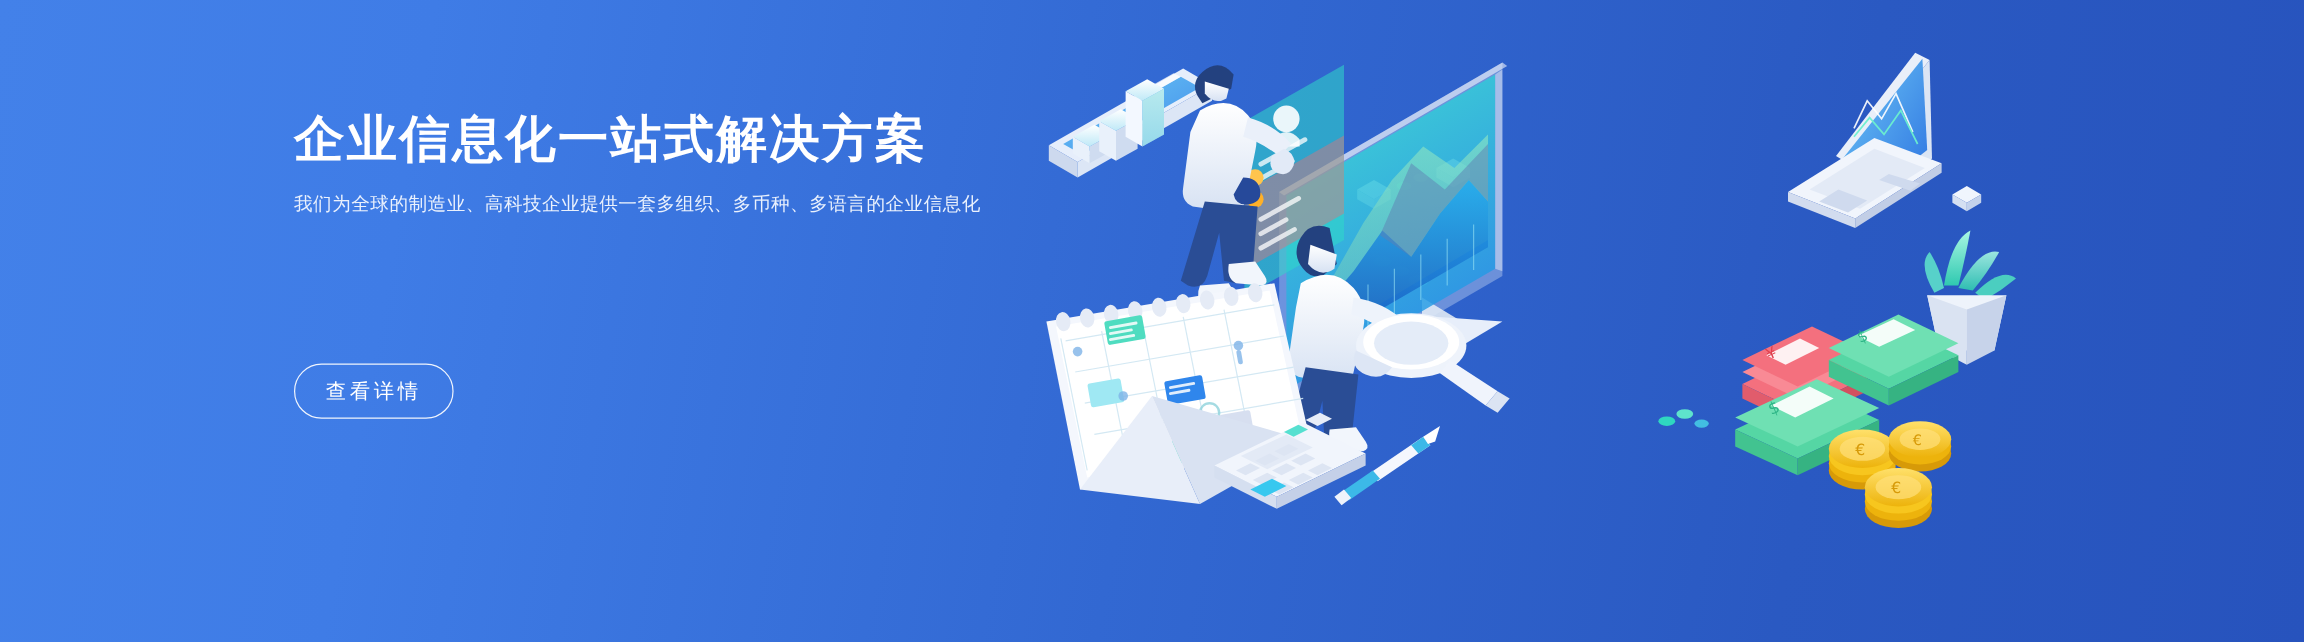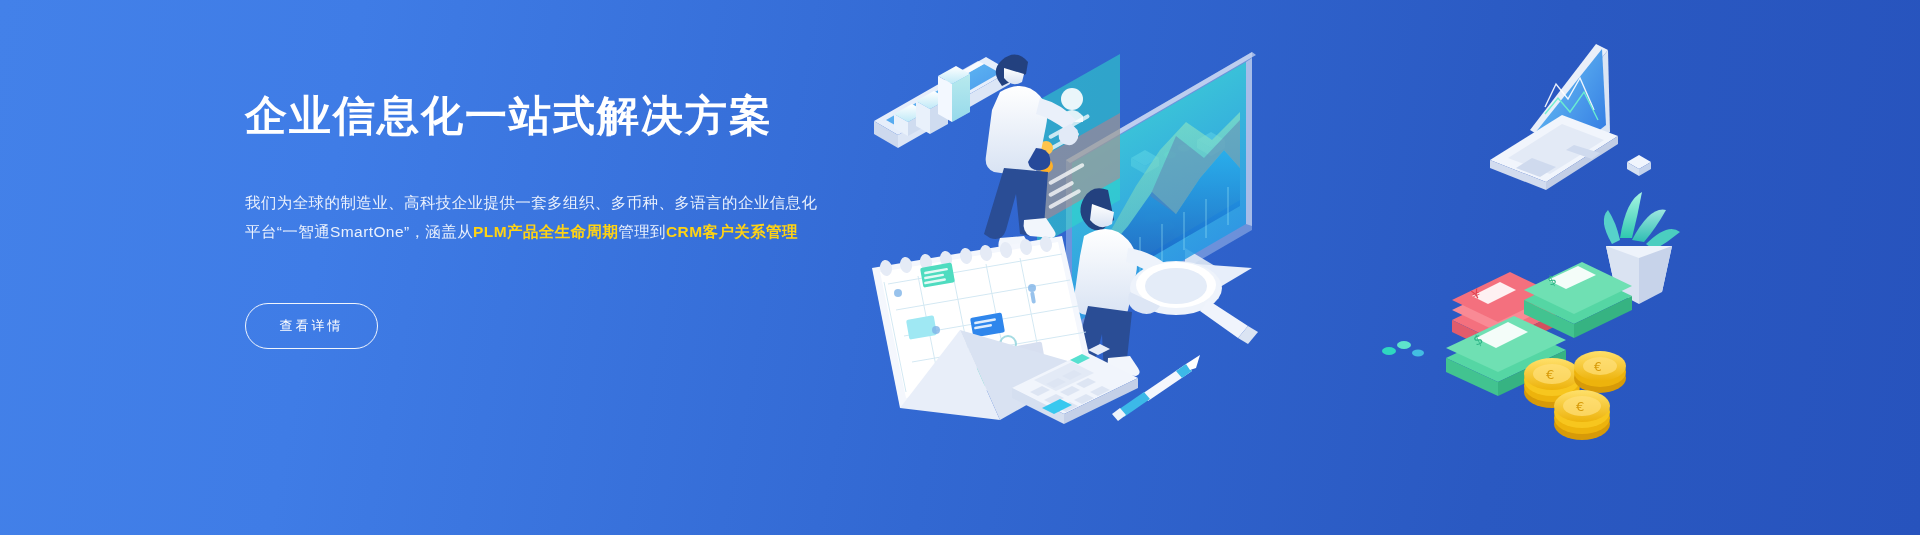--- a/index.html
+++ b/index.html
@@ -11,31 +11,31 @@
   .hero {
     position:relative; width:1920px; height:535px; overflow:hidden;
     background:linear-gradient(100deg,#4381e9 0%,#3f7ce6 18%,#3268d2 50%,#2a59c2 78%,#2753bd 100%);
   }
   
   .copy { position:absolute; left:245px; top:88px; width:720px; z-index:40; }
   .headline {
     font-size:42px; line-height:56px; color:#ffffff; font-weight:700;
     letter-spacing:2px; white-space:nowrap;
   }
-  .para { margin-top:44px; }
+  .para { margin-top:12px; }
   .para-line {
     font-size:15.5px; line-height:29px; color:#eaf1fd;
     letter-spacing:.4px; white-space:nowrap;
   }
   .hl { color:#ffd313; font-weight:bold; }
   .cta {
     position:absolute; left:245px; top:303px;
     width:133px; height:46px; border:1px solid rgba(255,255,255,.92);
     border-radius:26px; background:transparent; color:#fff;
-    font-size:13px; letter-spacing:3px; cursor:pointer;
+    font-size:17px; letter-spacing:3px; cursor:pointer;
     font-family:"Liberation Sans","DejaVu Sans",sans-serif;
     display:flex; align-items:center; justify-content:center;
   }
   
   .art { position:absolute; left:0; top:0; width:1920px; height:535px; z-index:10; }
 </style>
 </head>
 <body>
 
 <div class="hero">
@@ -368,18 +368,17 @@
       <path d="M1118 410 L1144 392 L1150 399 L1124 417 Z" fill="#3cb9e8"></path>
       <path d="M1112 414 L1120 408 L1126 415 L1118 421 Z" fill="#eef3fb"></path>
       <path d="M1186 364 L1200 355 L1196 368 L1190 370 Z" fill="#ffffff"></path>
     </g>
   </svg>
 
   <div class="copy">
     <div class="headline">企业信息化一站式解决方案</div>
     <div class="para">
       <div class="para-line"><span>我们为全球的制造业、高科技企业提供一套多组织、多币种、多语言的企业信息化</span></div>
-      <div class="para-line"><span>平台“一智通SmartOne”，涵盖从</span><span class="hl">PLM产品全生命周期</span><span>管理到</span><span class="hl">CRM客户关系管理</span></div>
     </div>
   </div>
   <button class="cta">查看详情</button>
 
 </div>
 
 </body></html>

